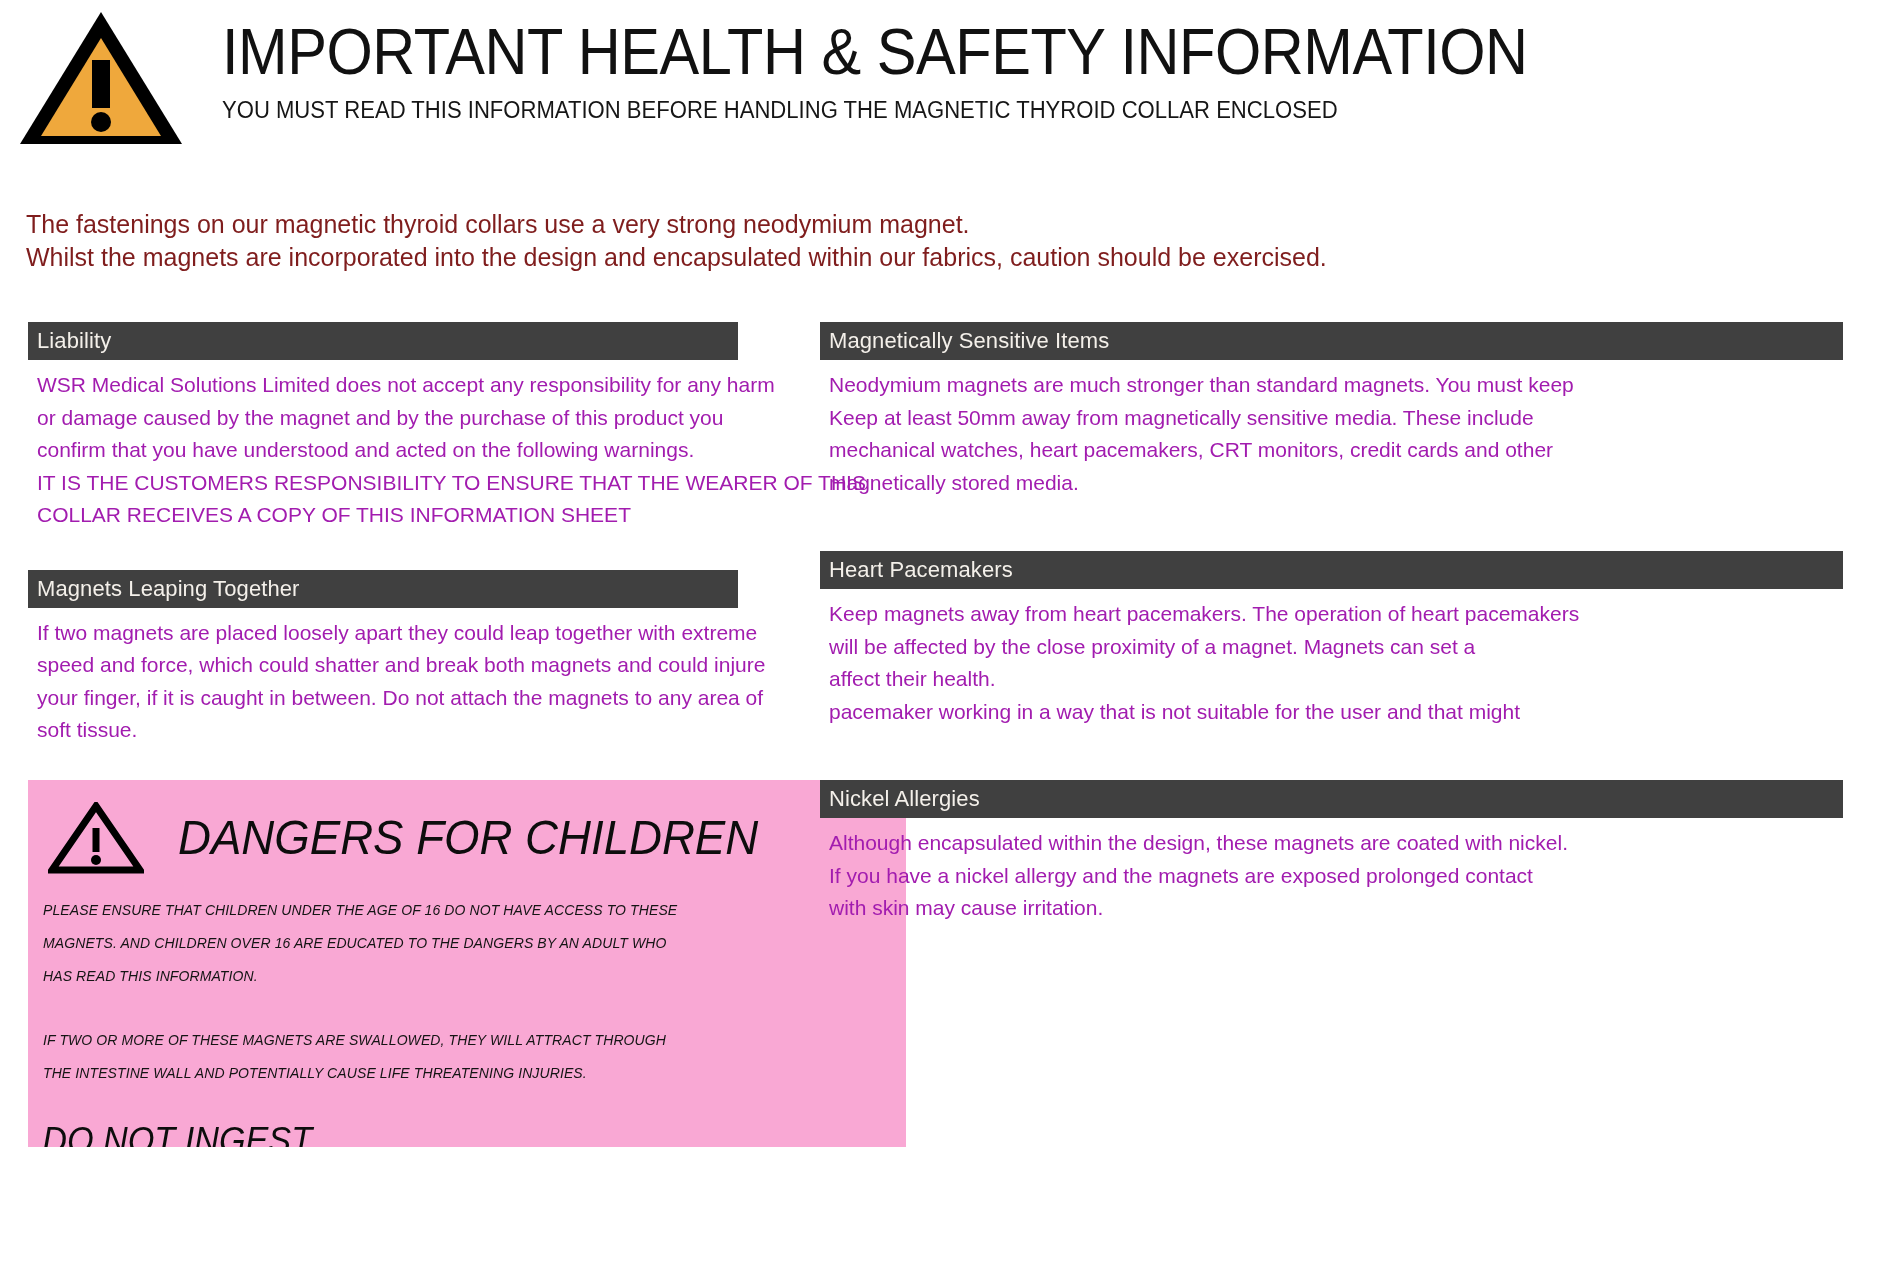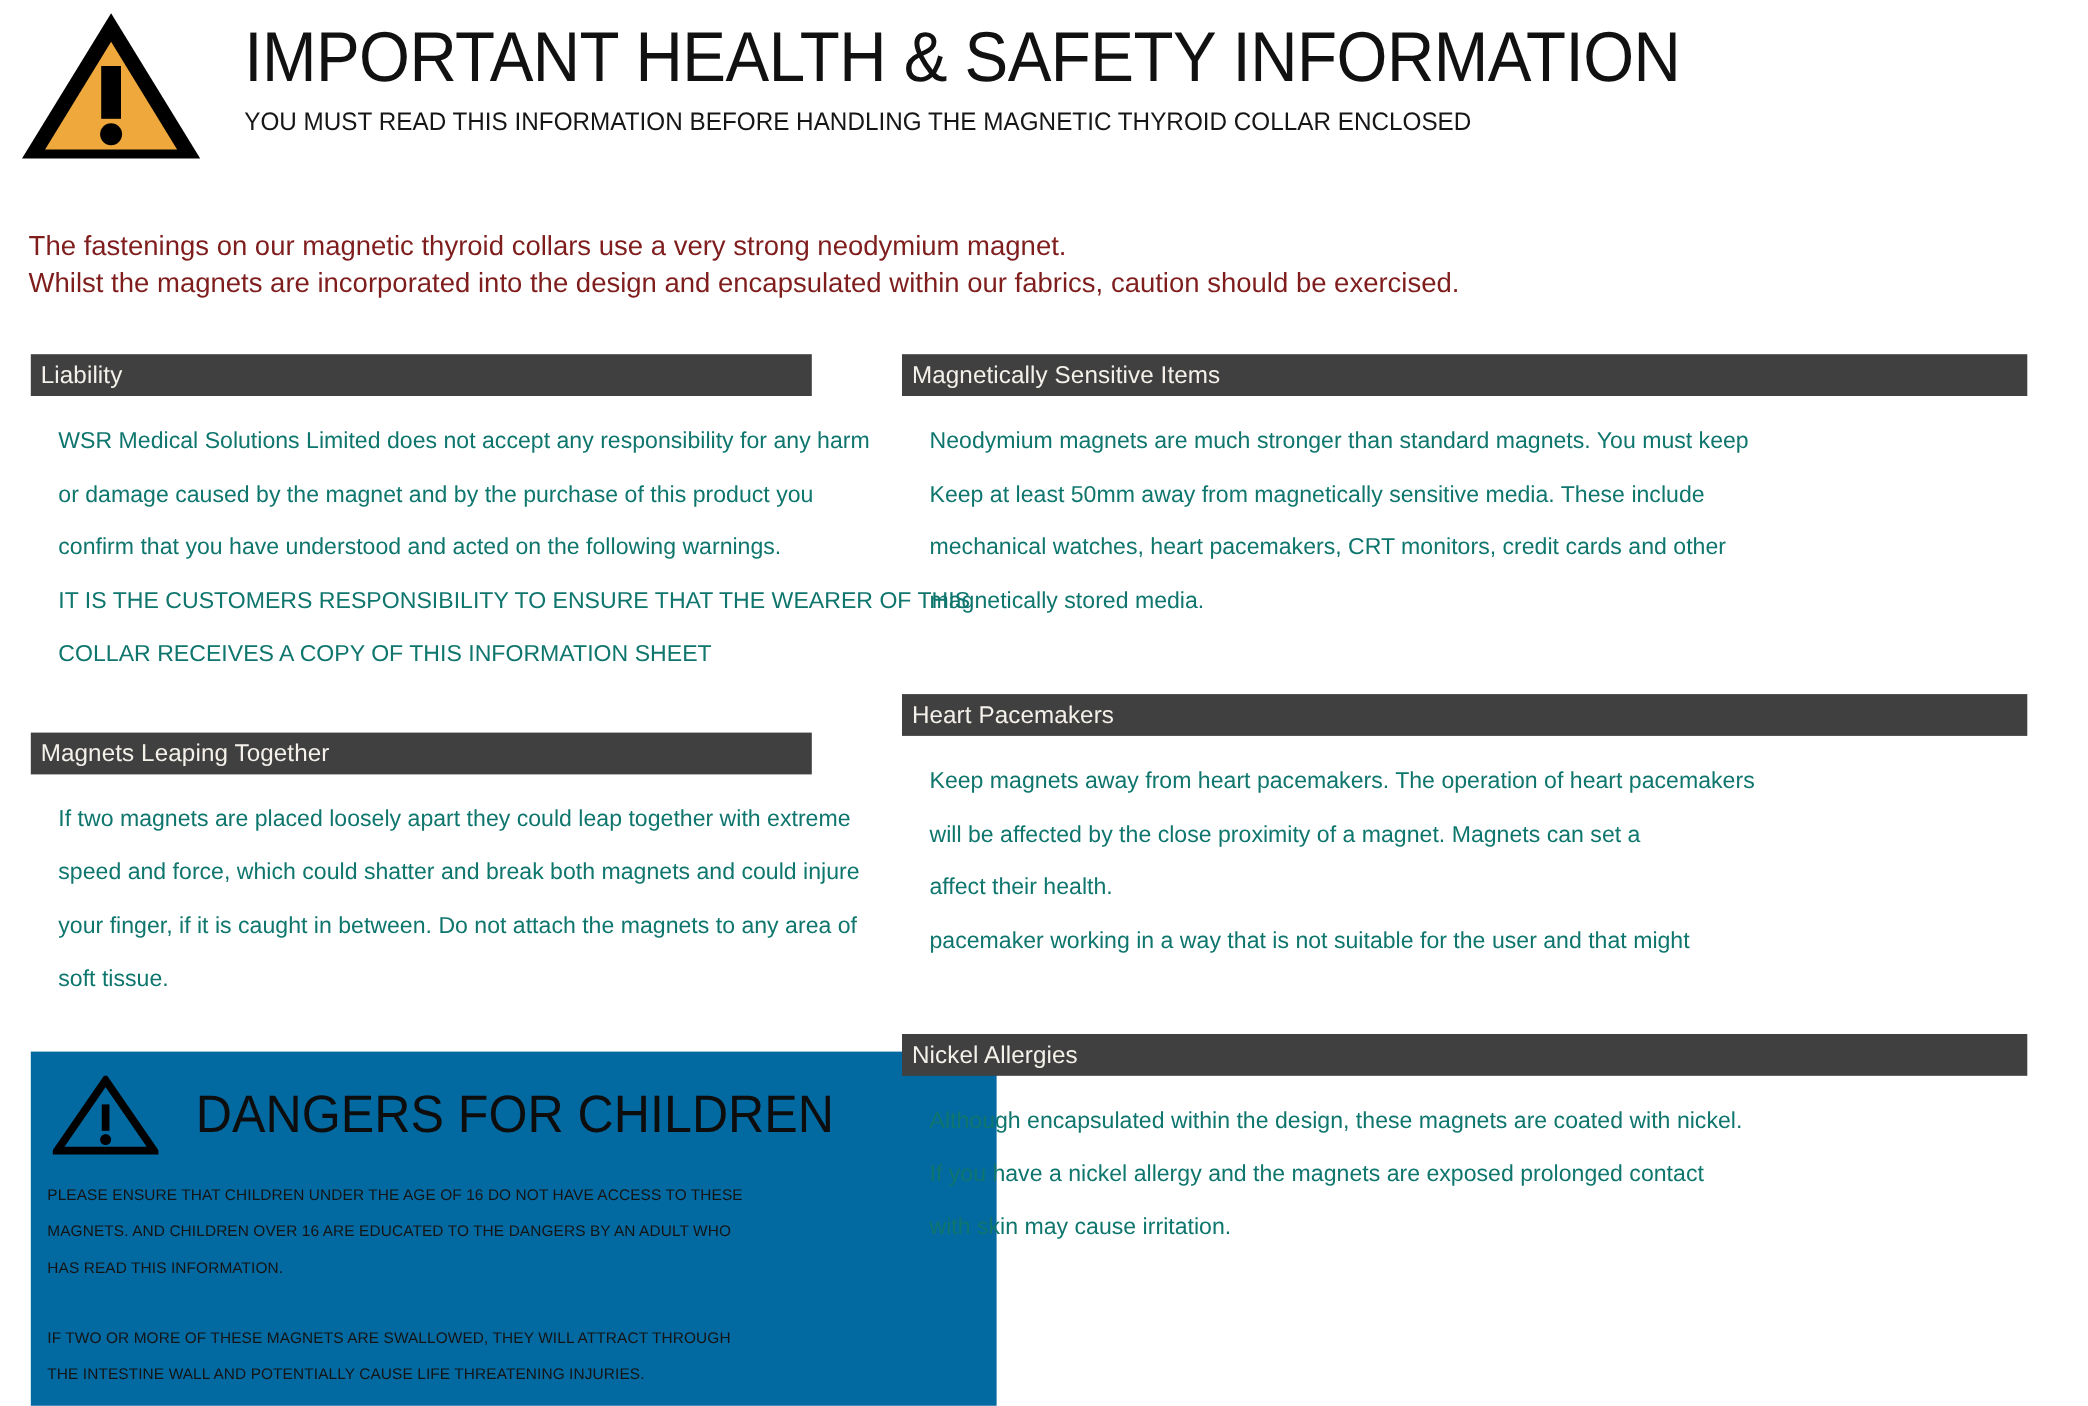--- a/index.html
+++ b/index.html
@@ -101,42 +101,43 @@
     color: #f4f0ea;
     font-size: 22px;
     line-height: 22px;
     font-weight: 400;
     letter-spacing: 0.1px;
   }
   .section-body {
     padding: 9px 0 0 9px;
   }
   .section-body p {
-    margin: 16px;
+    margin: 0;
     font-size: 21px;
     line-height: 32.5px;
-    color: #0f766e;
+    color: #a21caf;
     white-space: nowrap;
   }
 
   
   .gap-left-1 { height: 38px; }
   .gap-left-2 { height: 33px; }
   .gap-right-1 { height: 52px; }
   .gap-right-2 { height: 52px; }
 
   
   .danger-box {
-    background: #0369a1;
+    background: #f9a8d4;
     width: 878px;
     box-sizing: border-box;
     padding: 18px 0 0 0;
     height: 367px;
     position: relative;
     overflow: hidden;
+    font-style: italic;
   }
   .danger-head {
     display: flex;
     align-items: center;
     padding-left: 20px;
     height: 80px;
   }
   .danger-tri {
     width: 96px;
     height: 72px;

